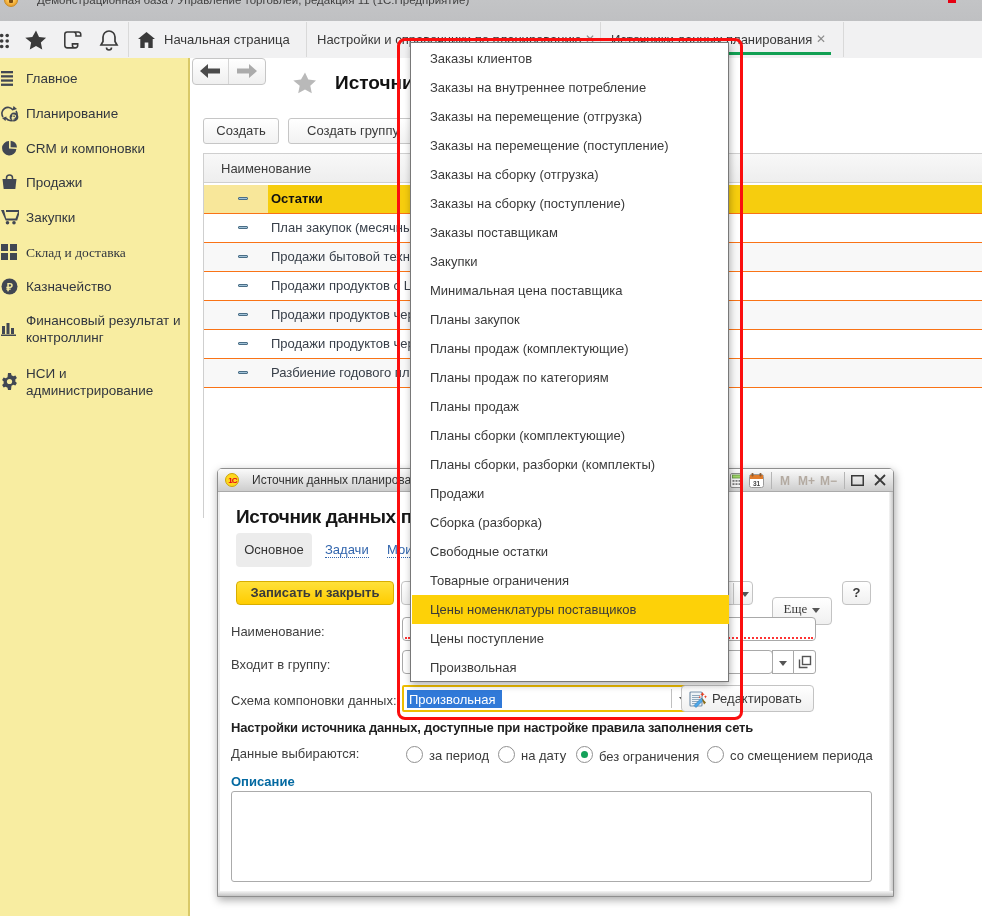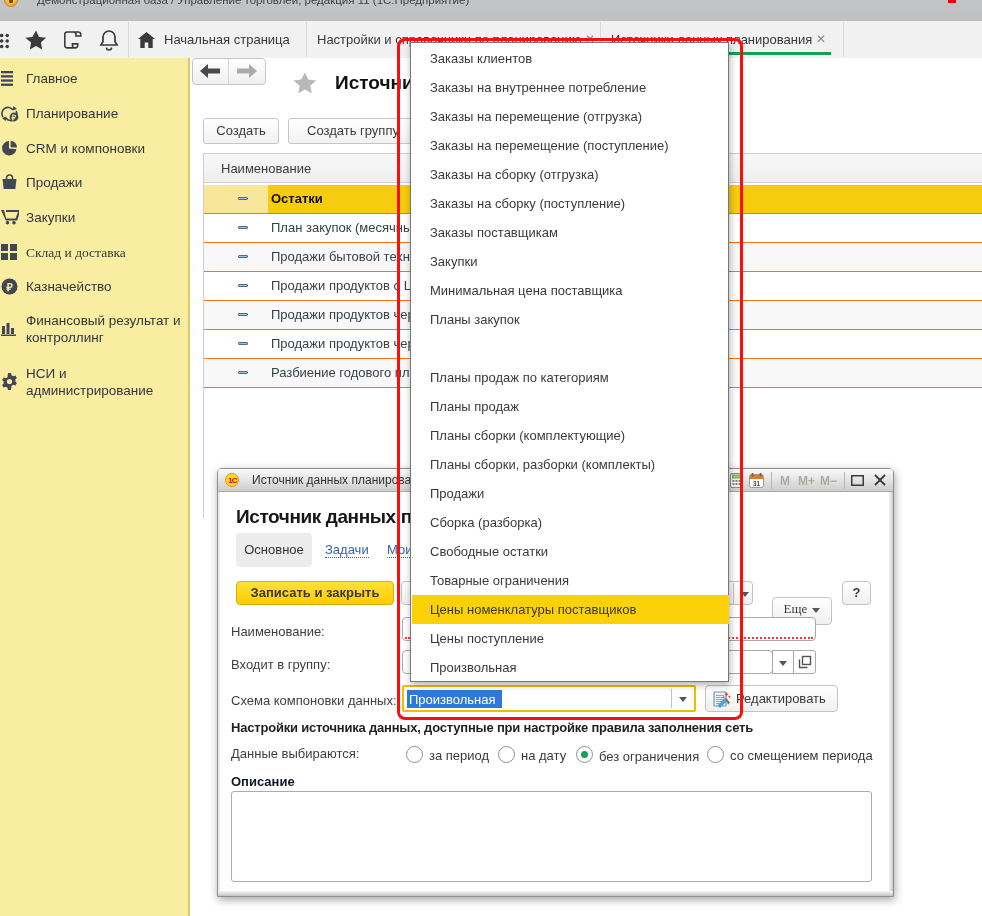--- a/index.html
+++ b/index.html
@@ -56,21 +56,21 @@
 .dbtn { position:absolute; background:linear-gradient(#ffffff,#f0f0f0); border:1px solid #c3c3c3; border-radius:4px; color:#3a3a3a; text-align:center; }
 .dlabel { position:absolute; left:13px; color:#3f3f3f; white-space:nowrap; }
 .dfield { position:absolute; background:#fff; border:1px solid #a9a9a9; border-radius:4px; }
 .caret { width:0; height:0; border-left:4px solid transparent; border-right:4px solid transparent; border-top:5px solid #555; position:absolute; }
 #combo { position:absolute; left:184px; top:216px; width:294px; height:27px; border:2px solid #eebd00; border-radius:2px; background:#fff; }
 #combosel { position:absolute; left:3px; top:3px; width:95px; height:18px; background:#3079d8; color:#fff; line-height:19px; padding-left:2px; }
 #bold1 { position:absolute; left:13px; top:251px; font-weight:bold; color:#1f1f1f; white-space:nowrap; letter-spacing:-0.2px; }
 .radio { position:absolute; width:17px; height:17px; border:1px solid #919191; border-radius:50%; background:#fff; }
 .radio.sel:after { content:""; position:absolute; left:4px; top:4px; width:7px; height:7px; border-radius:50%; background:#13a159; }
 .rlabel { position:absolute; color:#3a3a3a; white-space:nowrap; }
-#boldop { position:absolute; left:13px; top:305px; font-weight:bold; color:#0f172a; }
+#boldop { position:absolute; left:13px; top:305px; font-weight:bold; color:#0369a1; }
 #descarea { position:absolute; left:13px; top:322px; width:641px; height:91px; border:1px solid #ababab; border-radius:3px; background:#fff; }
 
 #popup { left:410px; top:42px; width:319px; height:640px; background:#fff; border:1px solid #787878; box-shadow:1px 3px 7px rgba(0,0,0,0.3); z-index:50; }
 #popup .pit { position:absolute; left:1px; width:317px; height:29px; line-height:29px; padding-left:18px; color:#3a3a3a; white-space:nowrap; }
 #popup .sel { background:#fdd108; }
 
 #redrect { left:397px; top:38px; width:346px; height:682px; border:3px solid #fb0e0e; border-radius:8px; z-index:100; }
 </style>
 </head>
 <body>
@@ -307,21 +307,21 @@
         <path fill="none" stroke="#555" stroke-width="1.4" d="M1.5 4.5 v8 h8"></path>
       </svg>
   </div>
 
   <div class="dlabel" style="top:224px">Схема компоновки данных:</div>
   <div id="combo">
       <div id="combosel">Произвольная</div>
       <div style="position:absolute;left:267px;top:2px;width:1px;height:19px;background:#c0c0c0"></div>
       <div class="caret" style="left:275px; top:10px;"></div>
     </div>
-  <div class="dbtn" style="left:487px; top:216px; width:133px; height:27px;">
+  <div class="dbtn" style="left:463px; top:216px; width:133px; height:27px;">
     <svg style="position:absolute;left:7px;top:5px" width="18" height="17" viewBox="0 0 18 17">
       <rect x="1" y="1" width="12" height="14" rx="1" fill="#eef2f6" stroke="#7a93ab" stroke-width="1.2"></rect>
       <g stroke="#90a8bc" stroke-width="1">
           <path d="M3 4.5h8M3 6.5h8M3 8.5h8M3 10.5h8M3 12.5h5"></path>
         </g>
       <path d="M5 14.5 L12.5 7 L14.5 9 L7 16.5 z" fill="#4da6e8" stroke="#2a7ab8" stroke-width="0.6"></path>
       <path d="M12.5 7 L14.5 9 L17 11.5 L15 13.5 z" fill="#8a6914"></path>
       <g fill="#e84023">
           <path d="M13.5 1 l0.7 1.5 1.5 0.7 -1.5 0.7 -0.7 1.5 -0.7 -1.5 -1.5 -0.7 1.5 -0.7 z"></path>
           <path d="M16.5 4.2 l0.5 1.1 1.1 0.5 -1.1 0.5 -0.5 1.1 -0.5 -1.1 -1.1 -0.5 1.1 -0.5 z"></path>
@@ -353,20 +353,21 @@
     <div class="pit" style="top: 1px;">Заказы клиентов</div>
     <div class="pit" style="top: 30px;">Заказы на внутреннее потребление</div>
     <div class="pit" style="top: 59px;">Заказы на перемещение (отгрузка)</div>
     <div class="pit" style="top: 88px;">Заказы на перемещение (поступление)</div>
     <div class="pit" style="top: 117px;">Заказы на сборку (отгрузка)</div>
     <div class="pit" style="top: 146px;">Заказы на сборку (поступление)</div>
     <div class="pit" style="top: 175px;">Заказы поставщикам</div>
     <div class="pit" style="top: 204px;">Закупки</div>
     <div class="pit" style="top: 233px;">Минимальная цена поставщика</div>
     <div class="pit" style="top: 262px;">Планы закупок</div>
+    <div class="pit" style="top: 291px;">Планы продаж (комплектующие)</div>
     <div class="pit" style="top: 320px;">Планы продаж по категориям</div>
     <div class="pit" style="top: 349px;">Планы продаж</div>
     <div class="pit" style="top: 378px;">Планы сборки (комплектующие)</div>
     <div class="pit" style="top: 407px;">Планы сборки, разборки (комплекты)</div>
     <div class="pit" style="top: 436px;">Продажи</div>
     <div class="pit" style="top: 465px;">Сборка (разборка)</div>
     <div class="pit" style="top: 494px;">Свободные остатки</div>
     <div class="pit" style="top: 523px;">Товарные ограничения</div>
     <div class="pit sel" style="top: 552px;">Цены номенклатуры поставщиков</div>
     <div class="pit" style="top: 581px;">Цены поступление</div>

